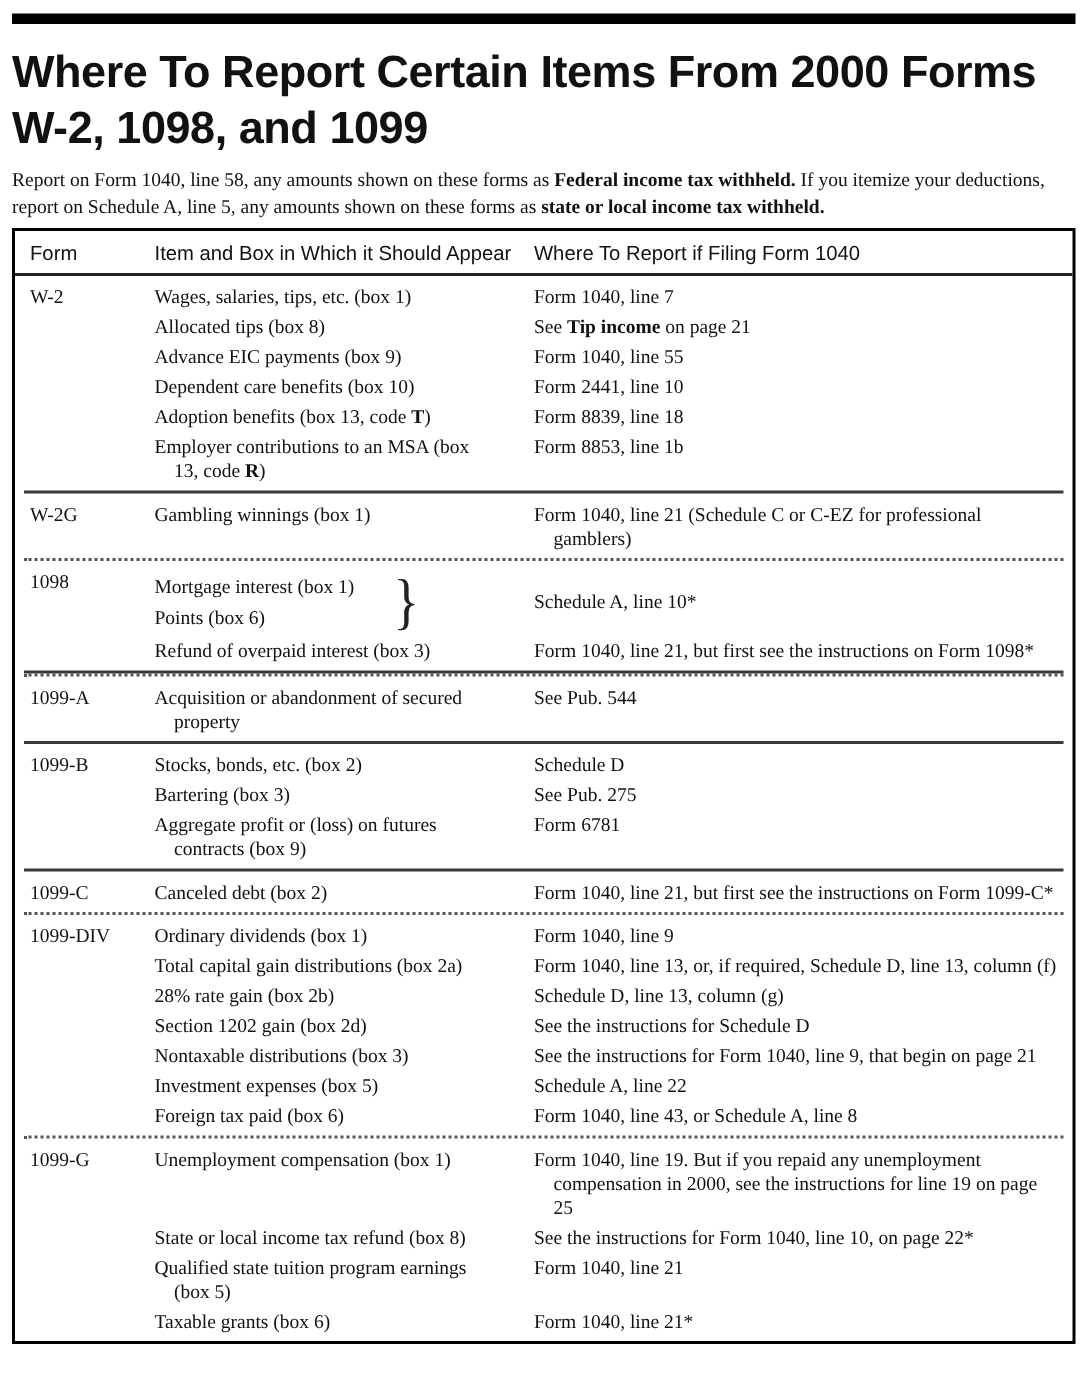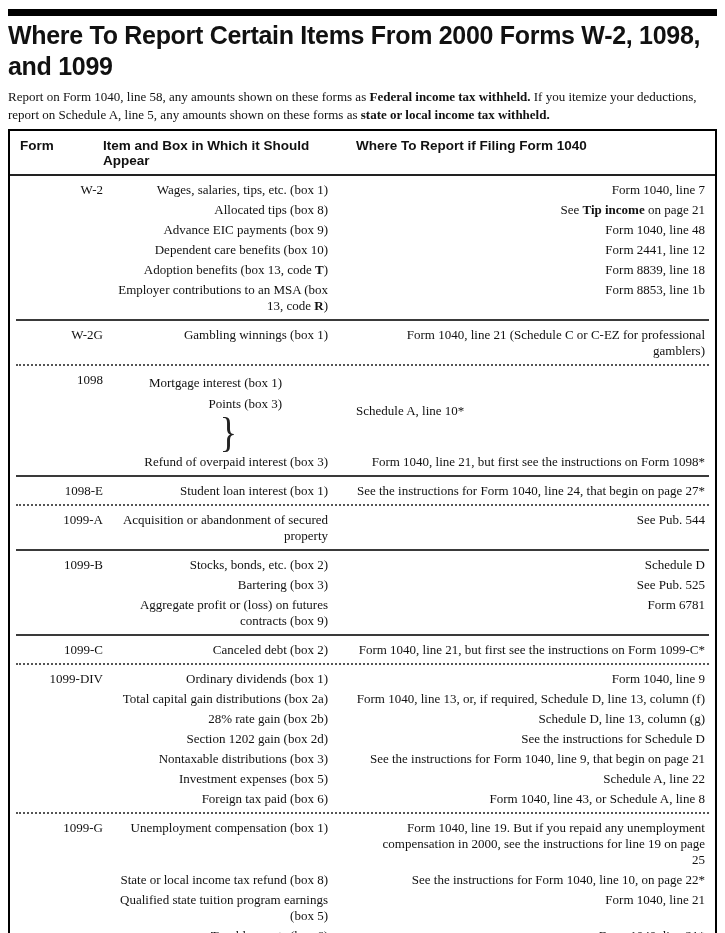--- a/index.html
+++ b/index.html
@@ -11,24 +11,24 @@
     font-family: "Liberation Serif", serif;
     overflow: hidden;
   }
   .page { padding: 9px 8px 0 8px; }
 
   .topbar { height: 7px; background: #000; }
 
   .doc-title {
     font-family: "Liberation Sans", sans-serif;
     font-weight: bold;
-    font-size: 25px;
+    font-size: 30px;
     line-height: 1.22;
     letter-spacing: -0.3px;
-    margin-top: 4px;
+    margin-top: 15px;
     max-width: 700px;
   }
 
   .intro {
     font-size: 13px;
     line-height: 1.38;
     margin-top: 7px;
     max-width: 712px;
   }
   .intro b, .row b { font-weight: bold; }
@@ -37,52 +37,51 @@
     margin-top: 5px;
     border: 2px solid #000;
     background: #fff;
   }
 
   .thead {
     display: grid;
     grid-template-columns: 83px 253px 1fr;
     padding: 7px 10px 6px 10px;
     font-family: "Liberation Sans", sans-serif;
-    font-weight: bold;
+    font-weight: normal;
     font-size: 13.5px;
     border-bottom: 2px solid #222;
   }
 
   .section { padding: 6px 10px 5px 10px; }
 
   .row {
     display: grid;
     grid-template-columns: 83px 253px 1fr;
     margin-bottom: 4px;
     font-size: 13px;
     line-height: 16px;
-    text-align: right;
   }
   .row:last-child { margin-bottom: 0; }
 
   .cell.form { font-size: 13px; }
   .cell.item { padding-right: 28px; }
 
   .item-text, .where-text {
     display: block;
     padding-left: 13px;
     text-indent: -13px;
   }
 
   .divider { height: 0; margin: 0 6px; }
   .divider.solid  { border-top: 2px solid #3a3a3a; }
   .divider.dotted { border-top: 2px dotted #555; }
 
   
-  .group-wrap { display: flex; align-items: center; flex-direction: column; }
+  .group-wrap { display: flex; align-items: center; }
   .group-items { display: flex; flex-direction: column; }
   .group-items span { line-height: 21px; }
   .brace {
     font-size: 36px;
     font-weight: 400;
     line-height: 1;
     margin-left: 26px;
     transform: scaleY(1.15);
     color: #222;
   }
@@ -124,30 +123,30 @@
             <div class="cell where">
               <span class="where-text">See <b>Tip income</b> on page 21</span>
             </div>
           </div>
           <div class="row">
             <div class="cell form"></div>
             <div class="cell item">
               <span class="item-text">Advance EIC payments (box 9)</span>
             </div>
             <div class="cell where">
-              <span class="where-text">Form 1040, line 48</span>
+              <span class="where-text">Form 1040, line 55</span>
             </div>
           </div>
           <div class="row">
             <div class="cell form"></div>
             <div class="cell item">
               <span class="item-text">Dependent care benefits (box 10)</span>
             </div>
             <div class="cell where">
-              <span class="where-text">Form 2441, line 12</span>
+              <span class="where-text">Form 2441, line 10</span>
             </div>
           </div>
           <div class="row">
             <div class="cell form"></div>
             <div class="cell item">
               <span class="item-text">Adoption benefits (box 13, code <b>T</b>)</span>
             </div>
             <div class="cell where">
               <span class="where-text">Form 8839, line 18</span>
             </div>
@@ -175,51 +174,40 @@
           </div>
         </div>
         <div class="divider dotted"></div>
         <div class="section">
           <div class="row">
             <div class="cell form">1098</div>
             <div class="cell item">
               <div class="group-wrap">
                 <div class="group-items">
                   <span class="group-item-text">Mortgage interest (box 1)</span>
-                  <span class="group-item-text">Points (box 3)</span>
+                  <span class="group-item-text">Points (box 6)</span>
                 </div>
                 <span class="brace">}</span>
               </div>
             </div>
             <div class="cell where center">
               <span>Schedule A, line 10*</span>
             </div>
           </div>
           <div class="row">
             <div class="cell form"></div>
             <div class="cell item">
               <span class="item-text">Refund of overpaid interest (box 3)</span>
             </div>
             <div class="cell where">
               <span class="where-text">Form 1040, line 21, but first see the instructions on Form 1098*</span>
             </div>
           </div>
         </div>
         <div class="divider solid"></div>
-        <div class="section">
-          <div class="row">
-            <div class="cell form">1098-E</div>
-            <div class="cell item">
-              <span class="item-text">Student loan interest (box 1)</span>
-            </div>
-            <div class="cell where">
-              <span class="where-text">See the instructions for Form 1040, line 24, that begin on page 27*</span>
-            </div>
-          </div>
-        </div>
         <div class="divider dotted"></div>
         <div class="section">
           <div class="row">
             <div class="cell form">1099-A</div>
             <div class="cell item">
               <span class="item-text">Acquisition or abandonment of secured property</span>
             </div>
             <div class="cell where">
               <span class="where-text">See Pub. 544</span>
             </div>
@@ -235,21 +223,21 @@
             <div class="cell where">
               <span class="where-text">Schedule D</span>
             </div>
           </div>
           <div class="row">
             <div class="cell form"></div>
             <div class="cell item">
               <span class="item-text">Bartering (box 3)</span>
             </div>
             <div class="cell where">
-              <span class="where-text">See Pub. 525</span>
+              <span class="where-text">See Pub. 275</span>
             </div>
           </div>
           <div class="row">
             <div class="cell form"></div>
             <div class="cell item">
               <span class="item-text">Aggregate profit or (loss) on futures contracts (box 9)</span>
             </div>
             <div class="cell where">
               <span class="where-text">Form 6781</span>
             </div>

